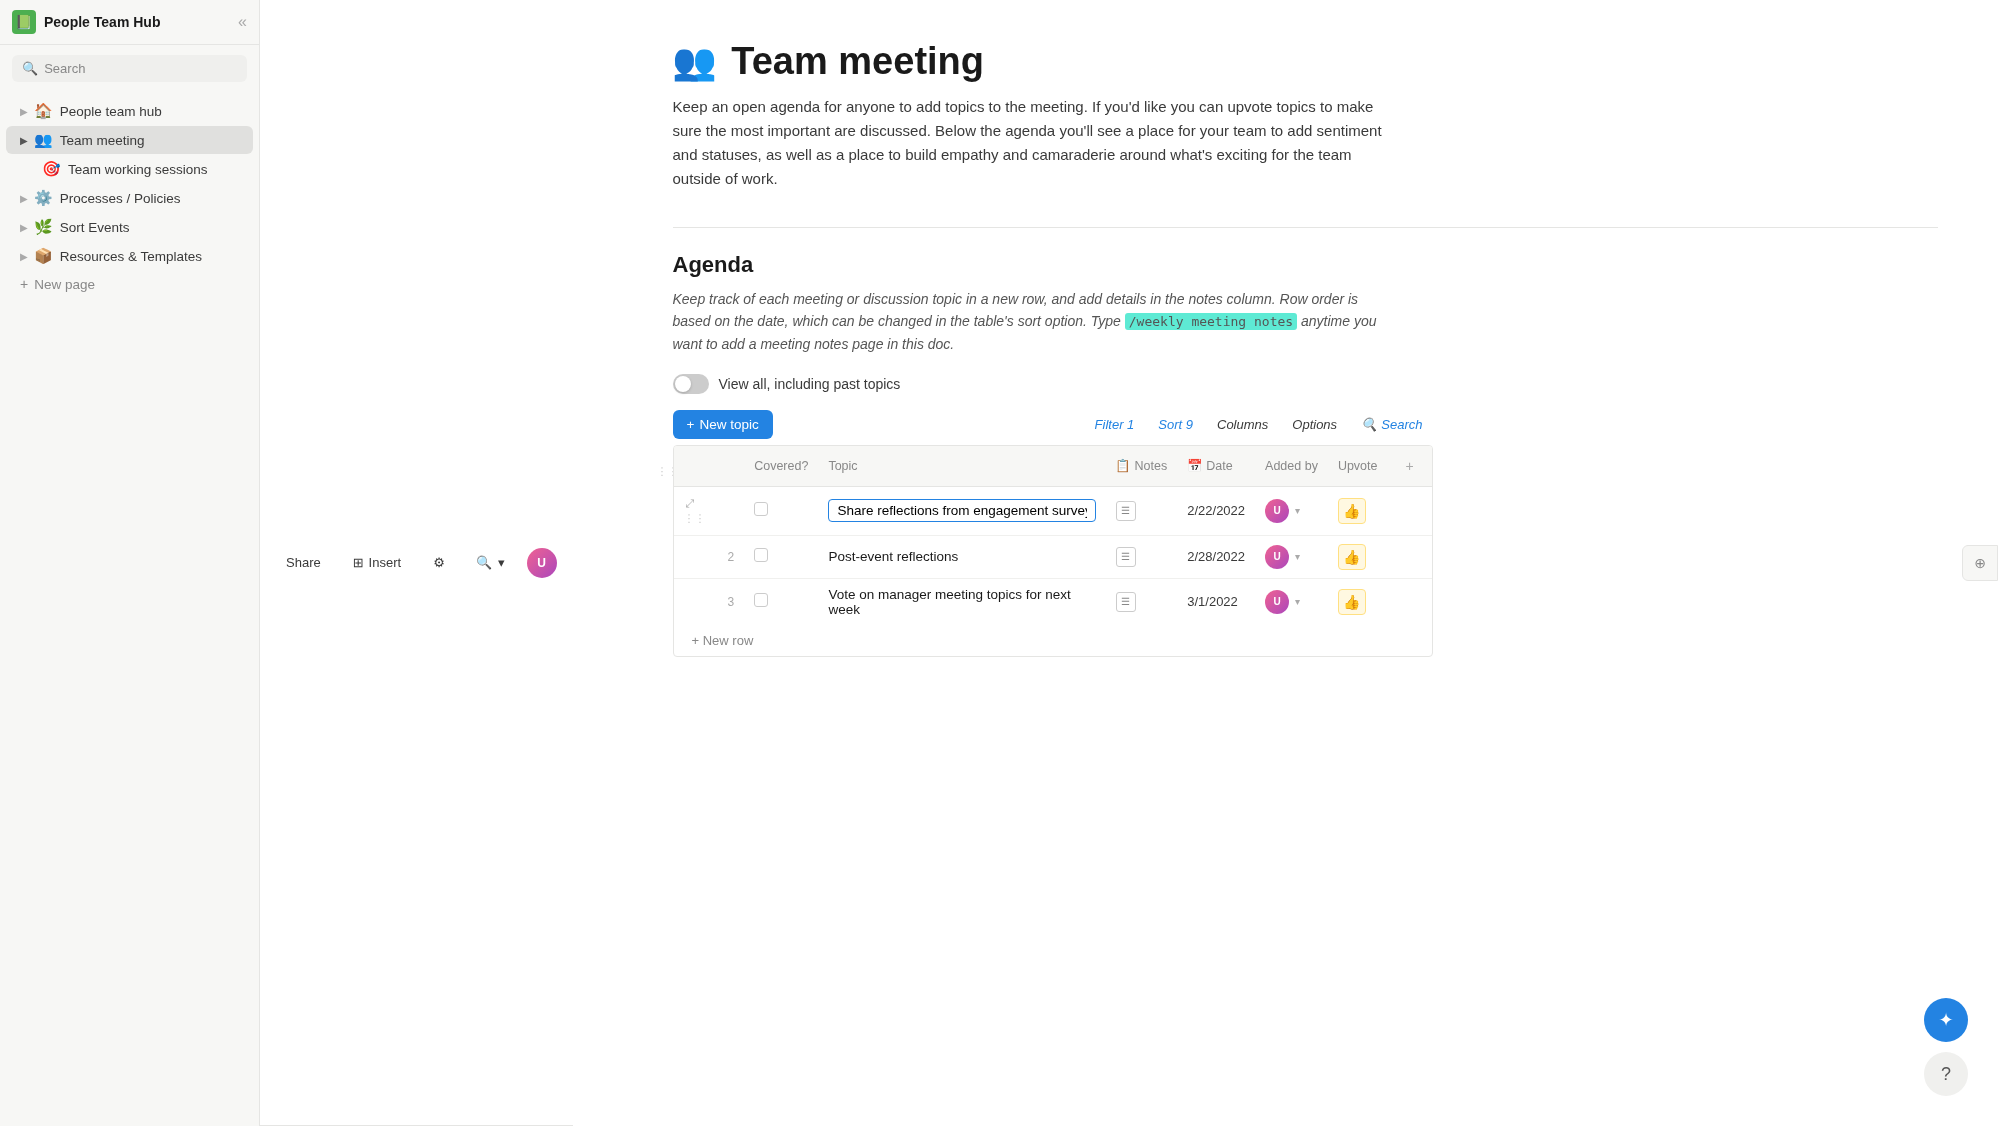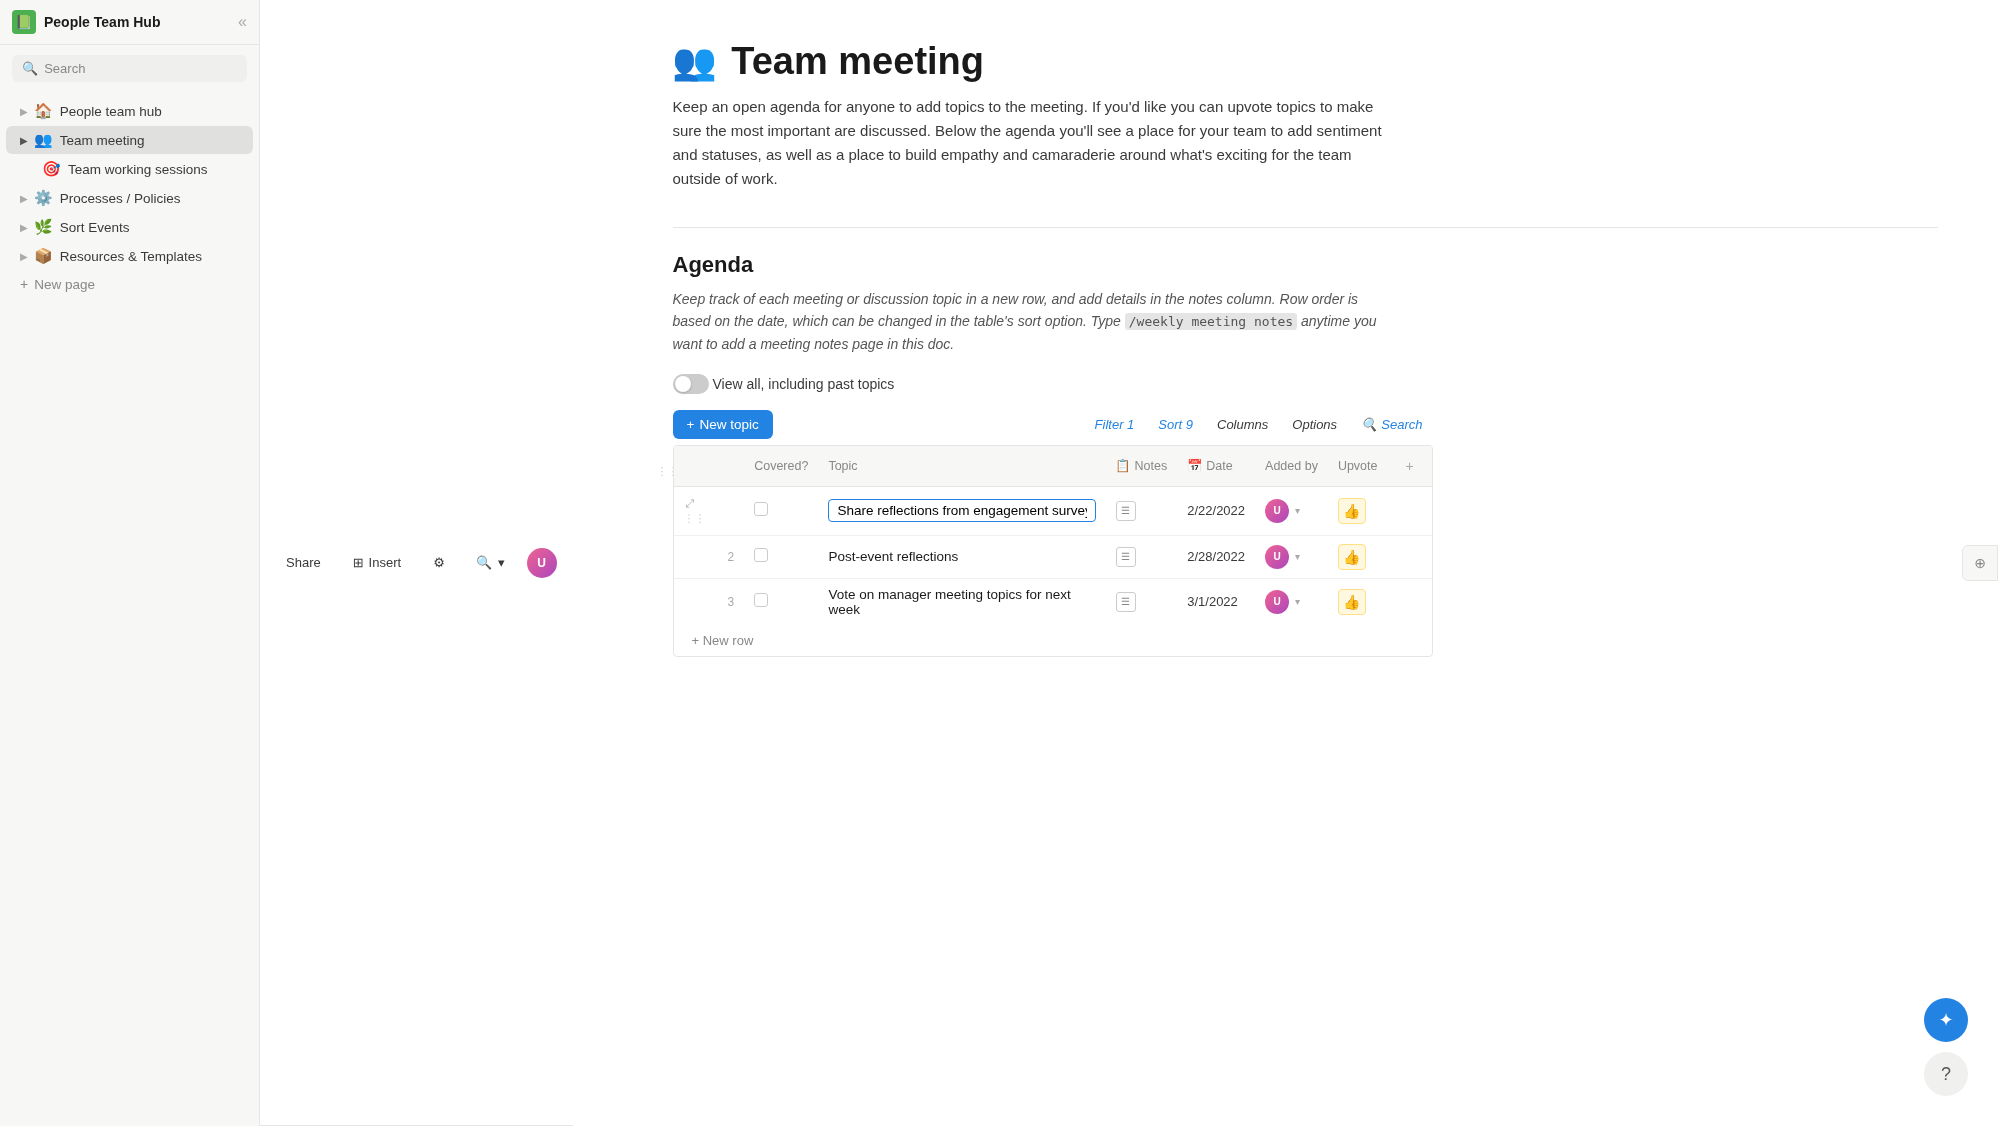--- a/index.html
+++ b/index.html
@@ -159,31 +159,31 @@
     .agenda-description {
       font-size: 14px;
       color: #555;
       font-style: italic;
       line-height: 1.6;
       margin-bottom: 18px;
       max-width: 720px;
     }
     .agenda-description code {
       font-family: monospace;
-      background: #e5e5e5;
+      background: #5eead4;
       padding: 1px 4px;
       border-radius: 3px;
       font-style: normal;
       font-size: 13px;
     }
 
     .toggle-row {
       display: flex;
       align-items: center;
-      gap: 4px;
+      gap: 10px;
       margin-bottom: 16px;
       text-align: center;
     }
     .toggle-switch {
       width: 36px; height: 20px;
       background: #ccc;
       border-radius: 10px;
       position: relative;
       cursor: pointer;
     }

